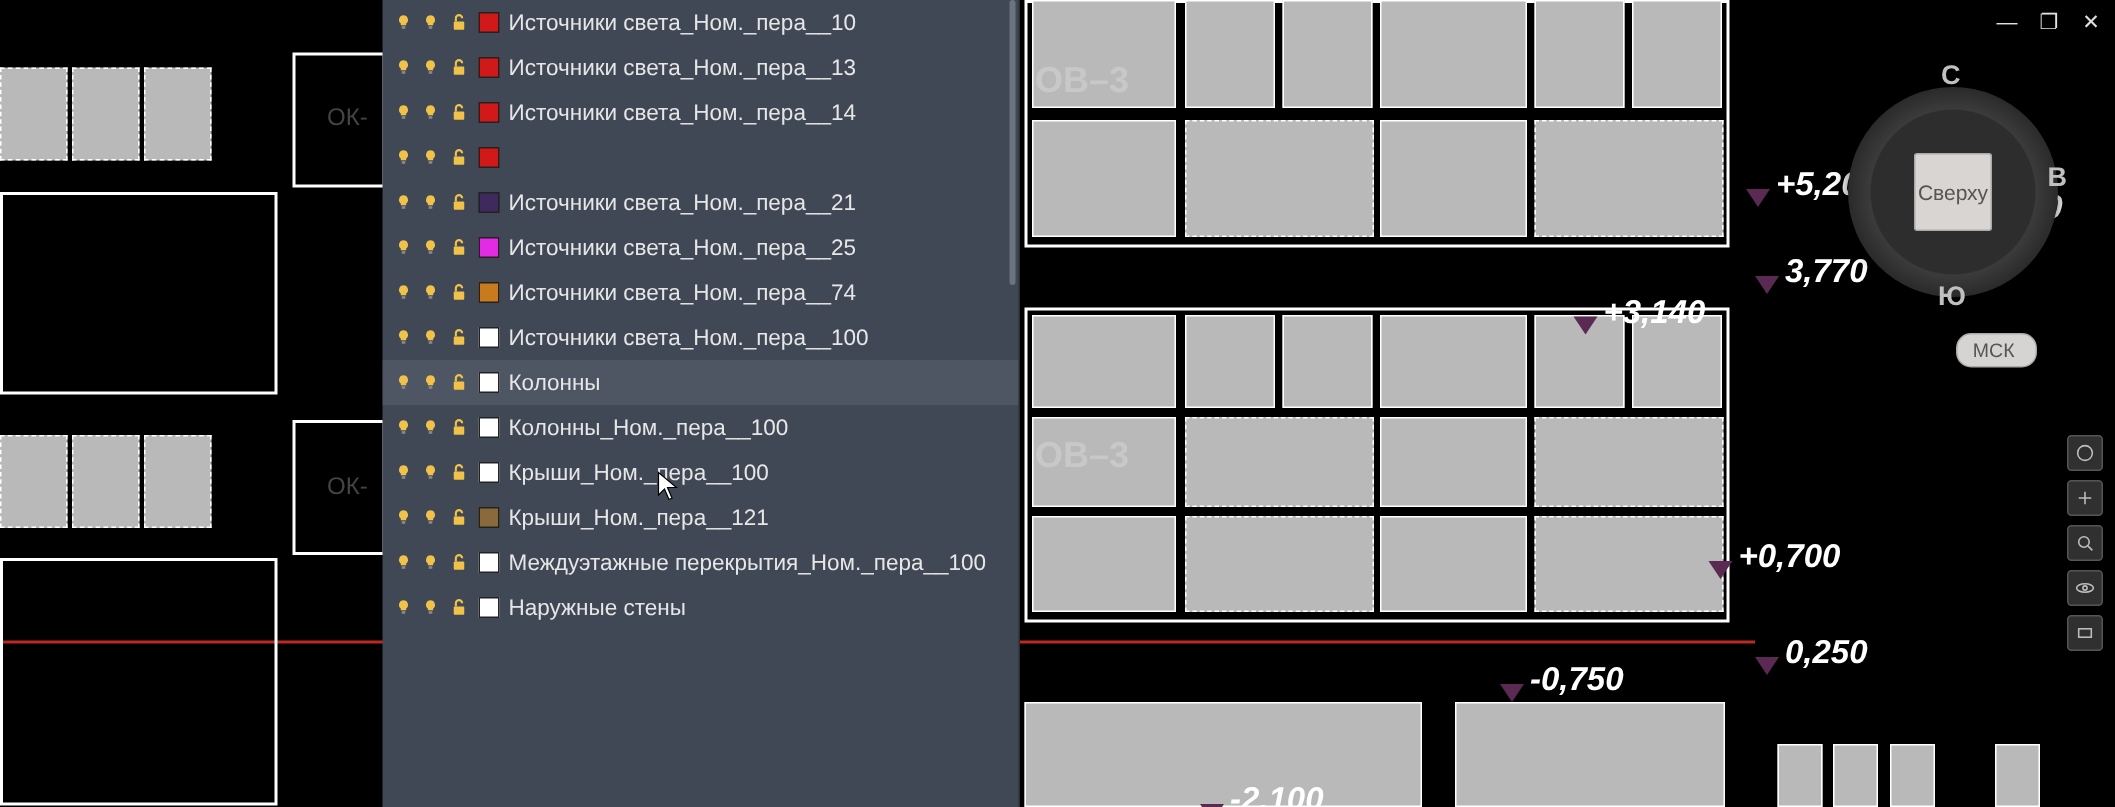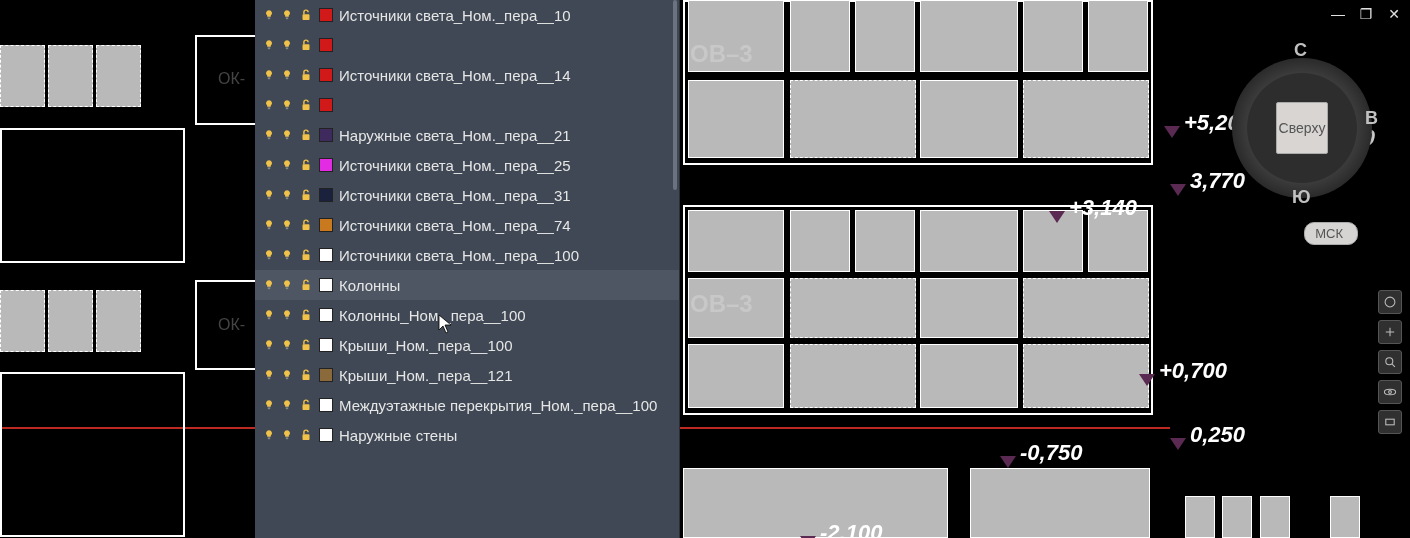--- a/index.html
+++ b/index.html
@@ -202,20 +202,21 @@
             <rect x="8" y="14" width="4" height="3" fill="#888"></rect>
           </svg>
         </span>
         <span class="lock">
           <svg viewBox="0 0 20 20">
             <rect x="5" y="9" width="10" height="8" rx="1" fill="#f0c24a"></rect>
             <path d="M7 9V6a3 3 0 0 1 6 0" stroke="#f0c24a" stroke-width="2" fill="none"></path>
           </svg>
         </span>
         <span class="swatch" style="background:#d11919"></span>
+        <span class="layer-label">Источники света_Ном._пера__13</span>
       </div>
       <div class="layer-row">
         <span class="bulb">
           <svg viewBox="0 0 20 20">
             <path d="M10 2a5 5 0 0 0-3 9v2h6v-2a5 5 0 0 0-3-9z" fill="#f0c24a"></path>
             <rect x="8" y="14" width="4" height="3" fill="#888"></rect>
           </svg>
         </span>
         <span class="bulb">
           <svg viewBox="0 0 20 20">
@@ -266,21 +267,21 @@
             <rect x="8" y="14" width="4" height="3" fill="#888"></rect>
           </svg>
         </span>
         <span class="lock">
           <svg viewBox="0 0 20 20">
             <rect x="5" y="9" width="10" height="8" rx="1" fill="#f0c24a"></rect>
             <path d="M7 9V6a3 3 0 0 1 6 0" stroke="#f0c24a" stroke-width="2" fill="none"></path>
           </svg>
         </span>
         <span class="swatch" style="background:#3e2a5c"></span>
-        <span class="layer-label">Наружные света_Ном._пера__21</span>
+        <span class="layer-label">Источники света_Ном._пера__21</span>
       </div>
       <div class="layer-row">
         <span class="bulb">
           <svg viewBox="0 0 20 20">
             <path d="M10 2a5 5 0 0 0-3 9v2h6v-2a5 5 0 0 0-3-9z" fill="#f0c24a"></path>
             <rect x="8" y="14" width="4" height="3" fill="#888"></rect>
           </svg>
         </span>
         <span class="bulb">
           <svg viewBox="0 0 20 20">
@@ -289,42 +290,20 @@
           </svg>
         </span>
         <span class="lock">
           <svg viewBox="0 0 20 20">
             <rect x="5" y="9" width="10" height="8" rx="1" fill="#f0c24a"></rect>
             <path d="M7 9V6a3 3 0 0 1 6 0" stroke="#f0c24a" stroke-width="2" fill="none"></path>
           </svg>
         </span>
         <span class="swatch" style="background:#e22be2"></span>
         <span class="layer-label">Источники света_Ном._пера__25</span>
-      </div>
-      <div class="layer-row">
-        <span class="bulb">
-          <svg viewBox="0 0 20 20">
-            <path d="M10 2a5 5 0 0 0-3 9v2h6v-2a5 5 0 0 0-3-9z" fill="#f0c24a"></path>
-            <rect x="8" y="14" width="4" height="3" fill="#888"></rect>
-          </svg>
-        </span>
-        <span class="bulb">
-          <svg viewBox="0 0 20 20">
-            <path d="M10 2a5 5 0 0 0-3 9v2h6v-2a5 5 0 0 0-3-9z" fill="#f0c24a"></path>
-            <rect x="8" y="14" width="4" height="3" fill="#888"></rect>
-          </svg>
-        </span>
-        <span class="lock">
-          <svg viewBox="0 0 20 20">
-            <rect x="5" y="9" width="10" height="8" rx="1" fill="#f0c24a"></rect>
-            <path d="M7 9V6a3 3 0 0 1 6 0" stroke="#f0c24a" stroke-width="2" fill="none"></path>
-          </svg>
-        </span>
-        <span class="swatch" style="background:#1a213d"></span>
-        <span class="layer-label">Источники света_Ном._пера__31</span>
       </div>
       <div class="layer-row">
         <span class="bulb">
           <svg viewBox="0 0 20 20">
             <path d="M10 2a5 5 0 0 0-3 9v2h6v-2a5 5 0 0 0-3-9z" fill="#f0c24a"></path>
             <rect x="8" y="14" width="4" height="3" fill="#888"></rect>
           </svg>
         </span>
         <span class="bulb">
           <svg viewBox="0 0 20 20">

